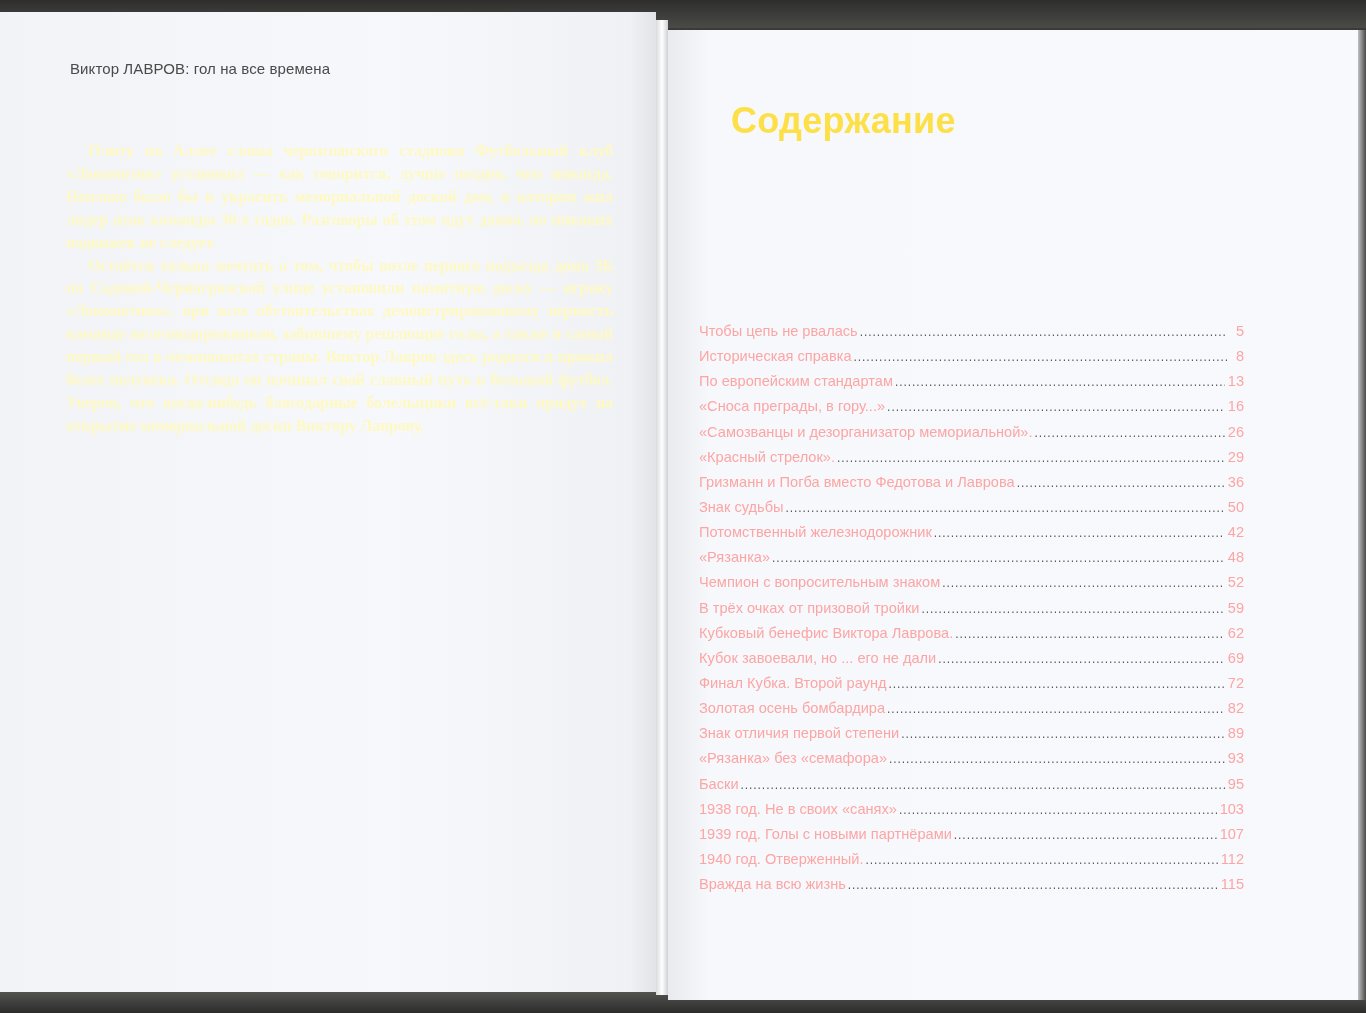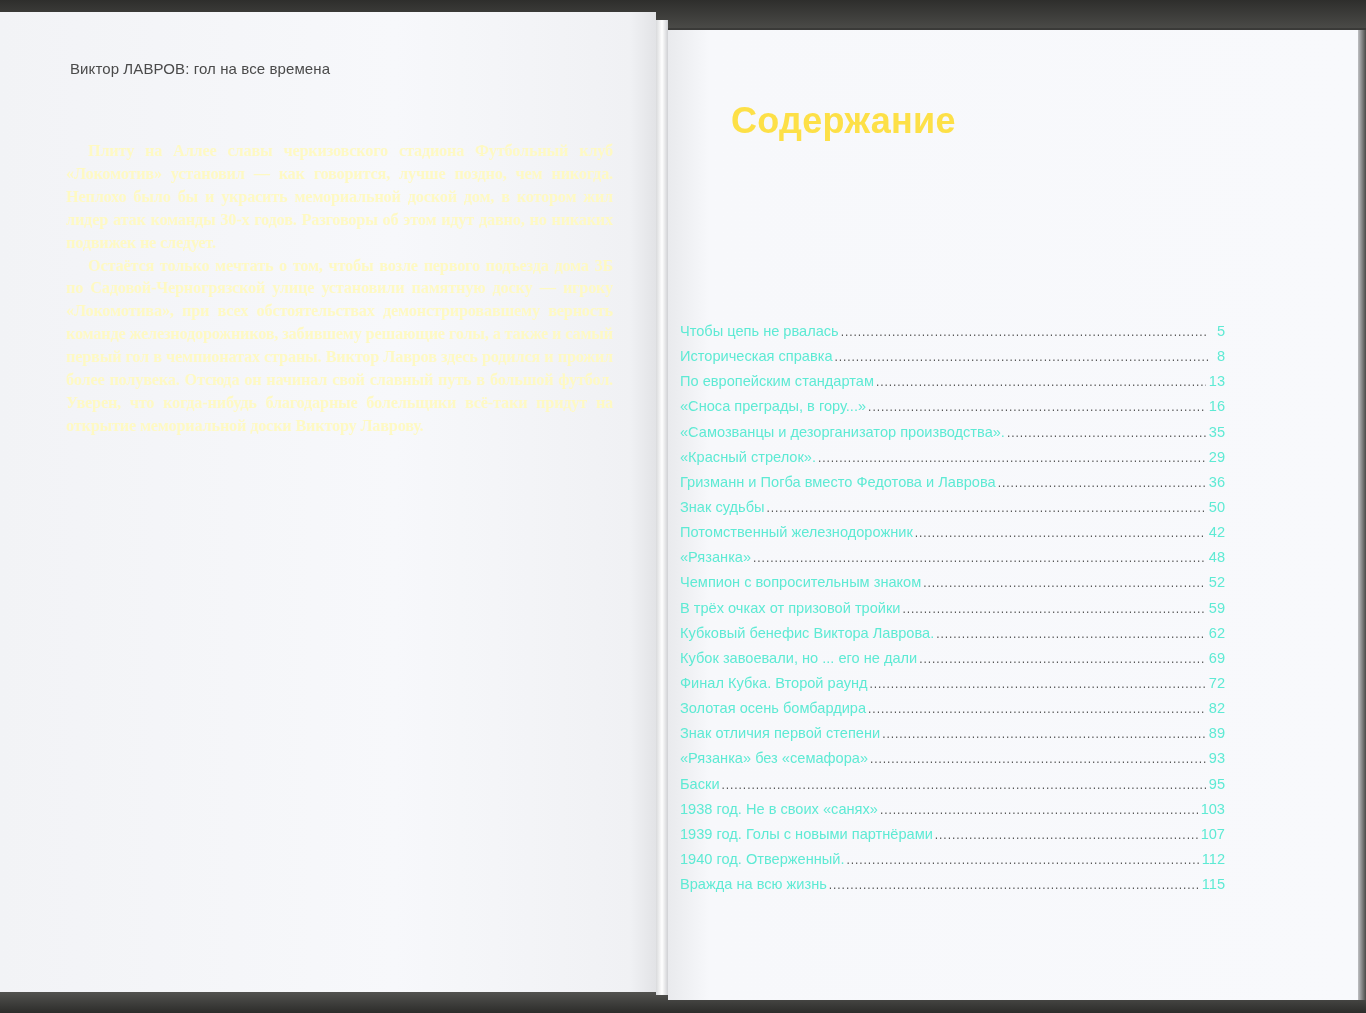--- a/index.html
+++ b/index.html
@@ -26,22 +26,22 @@
     font-family:"Liberation Sans", sans-serif; font-size:15px; color:#4a4a4a;
     letter-spacing:0.1px; }
   .body-text { position:absolute; left:66px; top:140px; width:547px;
     font-size:16.2px; line-height:22.9px; color:#fef9c3; text-align:justify;
     letter-spacing:-0.15px;font-weight:bold; }
   .body-text p { margin:0; text-indent:22px; }
 
   .toc-title { position:absolute; left:731px; top:100px;
     font-family:"Liberation Sans", sans-serif; font-size:36px; font-weight:bold;
     color:#fde047; letter-spacing:0.3px; margin:0; }
-  .toc { position:absolute; left:680px; top:323px; width:545px;
-    font-family:"Liberation Sans", sans-serif; font-size:14.6px; color:#5eead4; }
+  .toc { position:absolute; left:699px; top:323px; width:545px;
+    font-family:"Liberation Sans", sans-serif; font-size:14.6px; color:#fca5a5; }
   .toc-item { display:flex; align-items:baseline; height:25.15px; }
   .toc-label { white-space:nowrap; padding-right:2px; }
   .toc-dots { flex:1; overflow:hidden; white-space:nowrap; color:#555;
     letter-spacing:2.2px; font-size:12px; }
   .toc-dots::before { content:". . . . . . . . . . . . . . . . . . . . . . . . . . . . . . . . . . . . . . . . . . . . . . . . . . . . . . . . . . . . . . . . . . . . . . . . . . . . . . . . . . . . . . . . . . . . . . . . . . . . . . . . . . . . . . . . . . . . . . . . . . . . . . . . . . . . . . . . . . . ."; letter-spacing:-1.2px; }
   .toc-page { white-space:nowrap; padding-left:3px; min-width:14px; text-align:right; }
 </style>
 </head>
 <body>
 
@@ -78,23 +78,23 @@
       <span class="toc-label">По европейским стандартам</span>
       <span class="toc-dots"></span>
       <span class="toc-page">13</span>
     </div>
     <div class="toc-item">
       <span class="toc-label">«Сноса преграды, в гору...»</span>
       <span class="toc-dots"></span>
       <span class="toc-page">16</span>
     </div>
     <div class="toc-item">
-      <span class="toc-label">«Самозванцы и дезорганизатор производства».</span>
+      <span class="toc-label">«Самозванцы и дезорганизатор мемориальной».</span>
       <span class="toc-dots"></span>
-      <span class="toc-page">35</span>
+      <span class="toc-page">26</span>
     </div>
     <div class="toc-item">
       <span class="toc-label">«Красный стрелок».</span>
       <span class="toc-dots"></span>
       <span class="toc-page">29</span>
     </div>
     <div class="toc-item">
       <span class="toc-label">Гризманн и Погба вместо Федотова и Лаврова</span>
       <span class="toc-dots"></span>
       <span class="toc-page">36</span>

